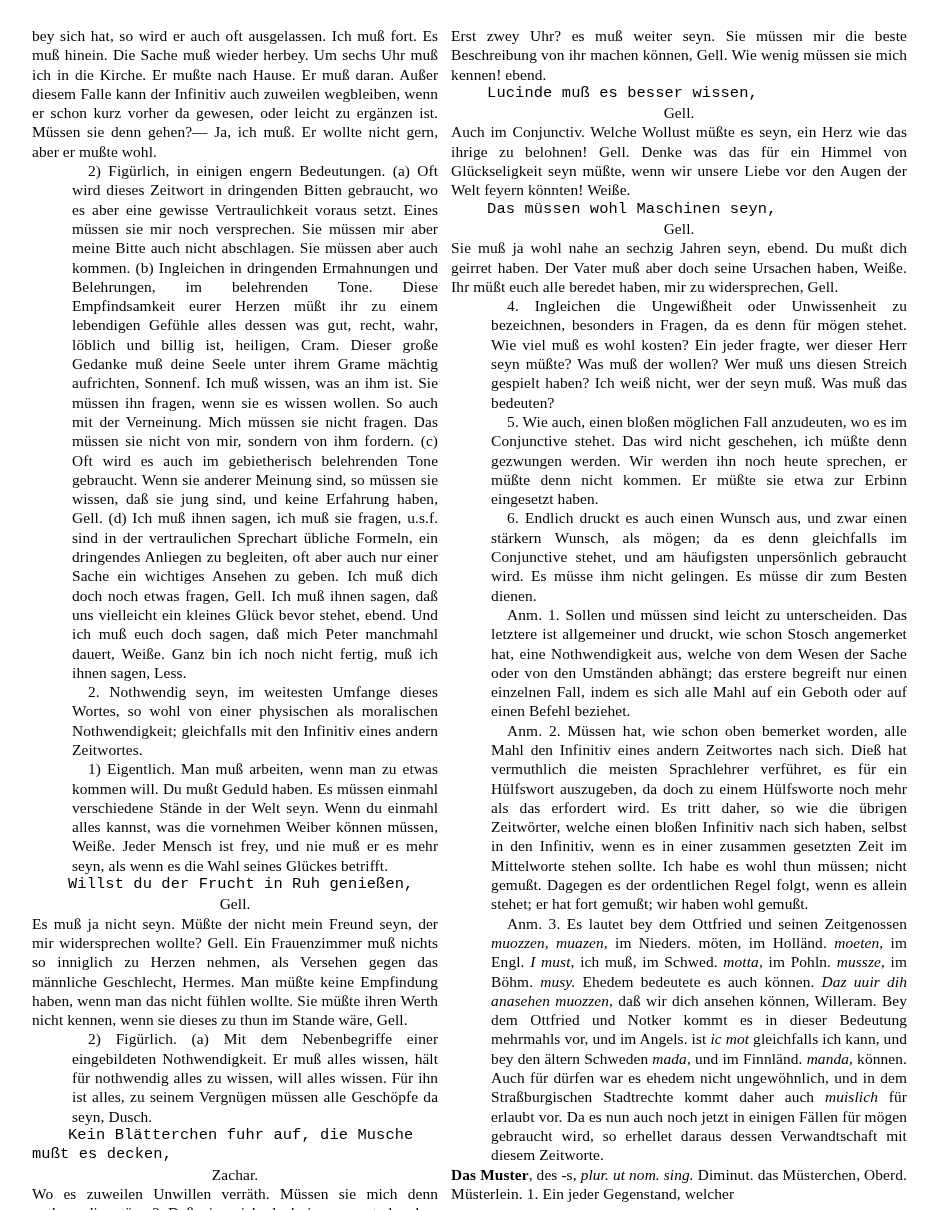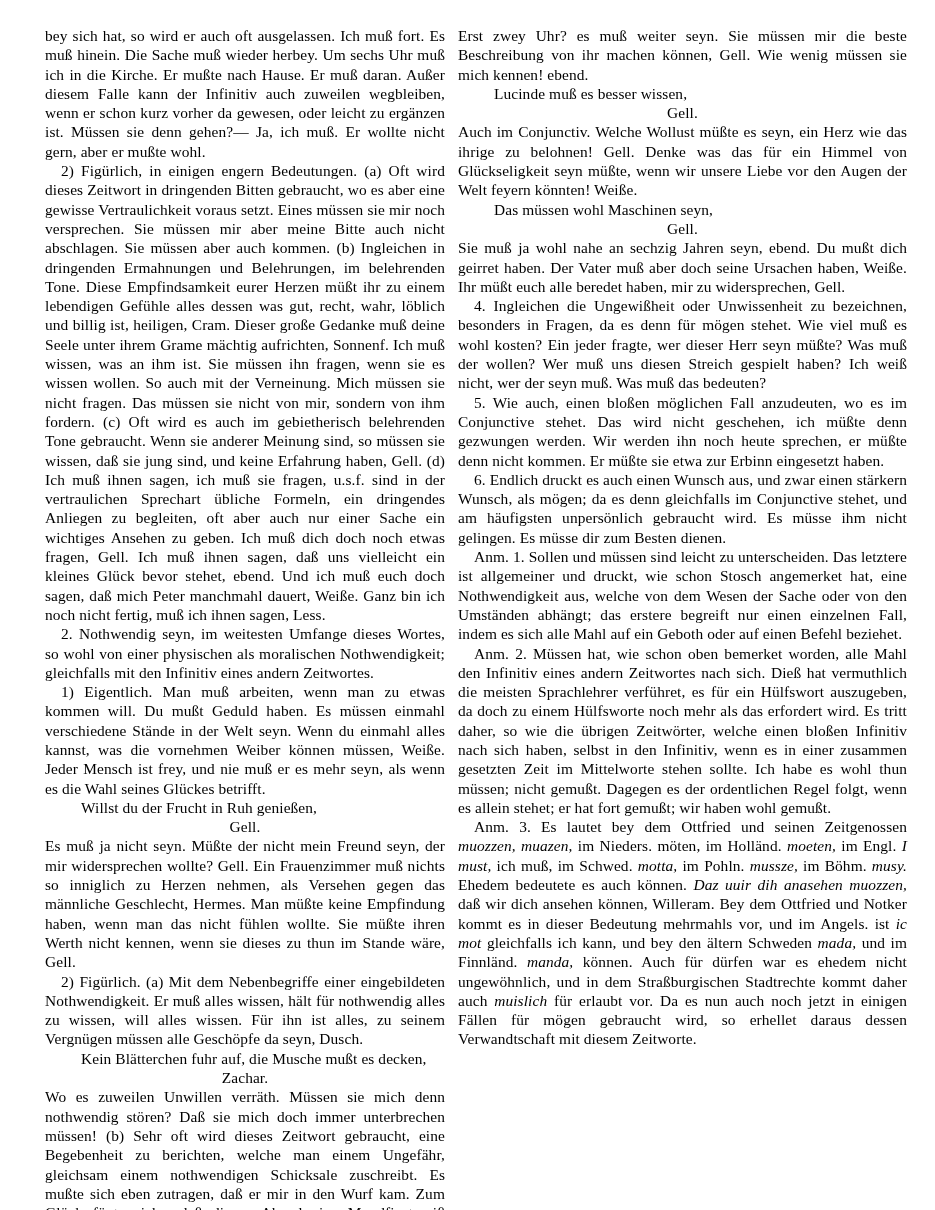--- a/index.html
+++ b/index.html
@@ -5,39 +5,39 @@
   html, body { margin: 0; padding: 0; }
   body {
     width: 935px; height: 1210px;
     background: #ffffff; color: #000000;
     font-family: "Liberation Serif", "DejaVu Serif", serif;
     overflow: hidden;
   }
   .page {
     box-sizing: border-box;
     width: 935px; height: 1210px;
-    padding: 26px 28px 0 45px;
+    padding: 26px 28px 0 32px;
     position: relative;
   }
   .columns {
     display: flex;
     gap: 13px;
     align-items: flex-start;
   }
   .col {
     font-size: 15.4px;
     line-height: 19.3px;
     text-align: justify;
     letter-spacing: 0.1px;
   }
   .col-left  { width: 408px; }
   .col-right { width: 458px; }
   p { margin: 0; padding: 0; }
-  p.indent { text-indent: 16px; }
-  p.verse { text-align: left; text-indent: 36px; }
+  p.indent { text-indent: 16px; margin-left: 40px; }
+  p.verse { text-align: left; text-indent: 36px; font-family: Liberation Mono, monospace; }
   p.attribution { text-align: center; }
   .it { font-style: italic; }
   .bd { font-weight: bold; }
 </style>
 </head>
 <body>
 
 <div class="page">
   <div class="columns">
     <div class="col col-left">
@@ -60,16 +60,17 @@
         <p class="para"><span>Auch im Conjunctiv. Welche Wollust müßte es seyn, ein Herz wie das ihrige zu belohnen! Gell. Denke was das für ein Himmel von Glückseligkeit seyn müßte, wenn wir unsere Liebe vor den Augen der Welt feyern könnten! Weiße.</span></p>
         <p class="verse"><span>Das müssen wohl Maschinen seyn,</span></p>
         <p class="attribution"><span>Gell.</span></p>
         <p class="para"><span>Sie muß ja wohl nahe an sechzig Jahren seyn, ebend. Du mußt dich geirret haben. Der Vater muß aber doch seine Ursachen haben, Weiße. Ihr müßt euch alle beredet haben, mir zu widersprechen, Gell.</span></p>
         <p class="para indent"><span>4. Ingleichen die Ungewißheit oder Unwissenheit zu bezeichnen, besonders in Fragen, da es denn für mögen stehet. Wie viel muß es wohl kosten? Ein jeder fragte, wer dieser Herr seyn müßte? Was muß der wollen? Wer muß uns diesen Streich gespielt haben? Ich weiß nicht, wer der seyn muß. Was muß das bedeuten?</span></p>
         <p class="para indent"><span>5. Wie auch, einen bloßen möglichen Fall anzudeuten, wo es im Conjunctive stehet. Das wird nicht geschehen, ich müßte denn gezwungen werden. Wir werden ihn noch heute sprechen, er müßte denn nicht kommen. Er müßte sie etwa zur Erbinn eingesetzt haben.</span></p>
         <p class="para indent"><span>6. Endlich druckt es auch einen Wunsch aus, und zwar einen stärkern Wunsch, als mögen; da es denn gleichfalls im Conjunctive stehet, und am häufigsten unpersönlich gebraucht wird. Es müsse ihm nicht gelingen. Es müsse dir zum Besten dienen.</span></p>
         <p class="para indent"><span>Anm. 1. Sollen und müssen sind leicht zu unterscheiden. Das letztere ist allgemeiner und druckt, wie schon Stosch angemerket hat, eine Nothwendigkeit aus, welche von dem Wesen der Sache oder von den Umständen abhängt; das erstere begreift nur einen einzelnen Fall, indem es sich alle Mahl auf ein Geboth oder auf einen Befehl beziehet.</span></p>
         <p class="para indent"><span>Anm. 2. Müssen hat, wie schon oben bemerket worden, alle Mahl den Infinitiv eines andern Zeitwortes nach sich. Dieß hat vermuthlich die meisten Sprachlehrer verführet, es für ein Hülfswort auszugeben, da doch zu einem Hülfsworte noch mehr als das erfordert wird. Es tritt daher, so wie die übrigen Zeitwörter, welche einen bloßen Infinitiv nach sich haben, selbst in den Infinitiv, wenn es in einer zusammen gesetzten Zeit im Mittelworte stehen sollte. Ich habe es wohl thun müssen; nicht gemußt. Dagegen es der ordentlichen Regel folgt, wenn es allein stehet; er hat fort gemußt; wir haben wohl gemußt.</span></p>
         <p class="para indent"><span>Anm. 3. Es lautet bey dem Ottfried und seinen Zeitgenossen </span><span class="it">muozzen, muazen,</span><span> im Nieders. möten, im Holländ. </span><span class="it">moeten,</span><span> im Engl. </span><span class="it">I must,</span><span> ich muß, im Schwed. </span><span class="it">motta,</span><span> im Pohln. </span><span class="it">mussze,</span><span> im Böhm. </span><span class="it">musy.</span><span> Ehedem bedeutete es auch können. </span><span class="it">Daz uuir dih anasehen muozzen,</span><span> daß wir dich ansehen können, Willeram. Bey dem Ottfried und Notker kommt es in dieser Bedeutung mehrmahls vor, und im Angels. ist </span><span class="it">ic mot</span><span> gleichfalls ich kann, und bey den ältern Schweden </span><span class="it">mada,</span><span> und im Finnländ. </span><span class="it">manda,</span><span> können. Auch für dürfen war es ehedem nicht ungewöhnlich, und in dem Straßburgischen Stadtrechte kommt daher auch </span><span class="it">muislich</span><span> für erlaubt vor. Da es nun auch noch jetzt in einigen Fällen für mögen gebraucht wird, so erhellet daraus dessen Verwandtschaft mit diesem Zeitworte.</span></p>
+        <p class="entry"><span class="bd">Das Muster</span><span>, des -s, </span><span class="it">plur. ut nom. sing.</span><span> Diminut. das Müsterchen, Oberd. Müsterlein. 1. Ein jeder Gegenstand, welcher</span></p>
       </div>
   </div>
 
 </div>
 
 </body></html>

